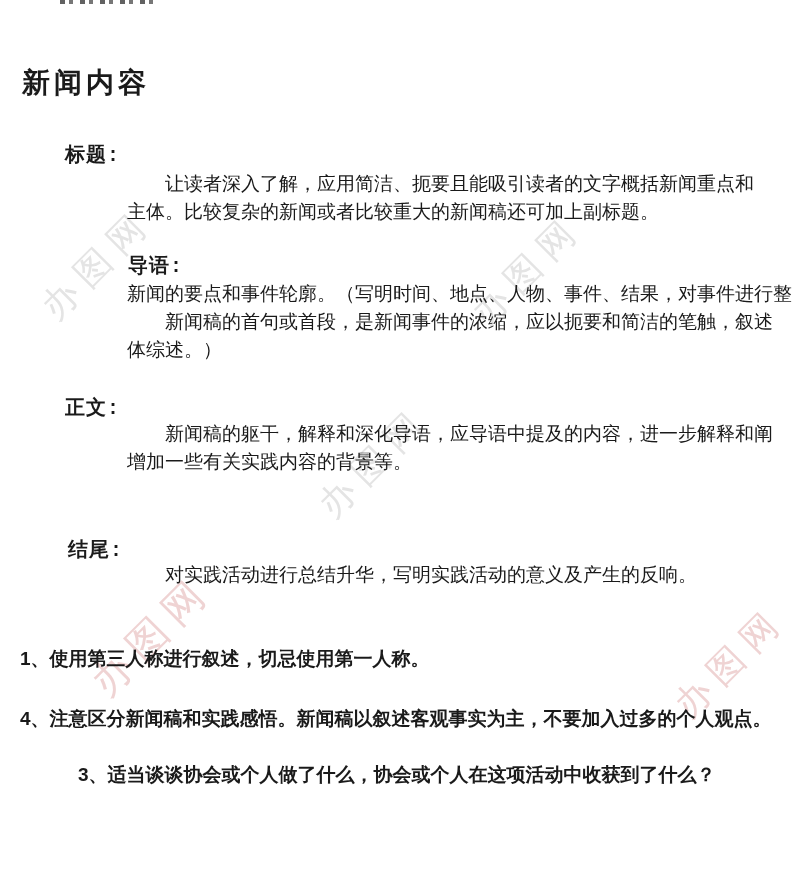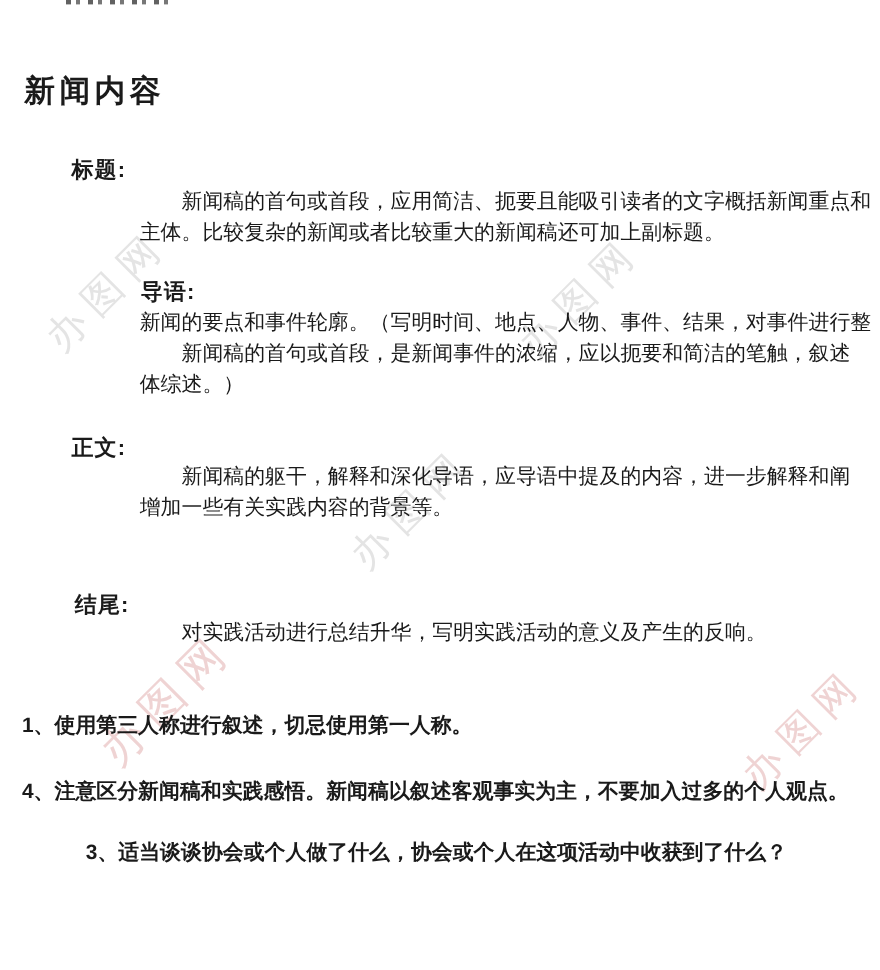--- a/index.html
+++ b/index.html
@@ -31,21 +31,21 @@
     font-size: 28px;
     font-weight: bold;
     letter-spacing: 4px;
     z-index: 2;
   }
 
   .section-heading {
     position: absolute;
     font-size: 20px;
     font-weight: bold;
-    font-family: Liberation Sans, sans-serif;
+    font-family: Liberation Mono, monospace;
     letter-spacing: 1px;
     z-index: 2;
   }
   .h0 { left: 65px; top: 141px; }
   .h1 { left: 80px; top: 252px; margin-left: 48px; }
   .h2 { left: 65px; top: 394px; }
   .h3 { left: 68px; top: 536px; }
 
   .para {
     position: absolute;
@@ -102,21 +102,21 @@
   <div class="wm wm-gray wm3">办图网</div>
   <div class="wm wm-pink wm4">办图网</div>
   <div class="wm wm-pink wm5">办图网</div>
 
   <div class="clip-remnant"></div>
 
   <div class="doc-title">新闻内容</div>
 
   <div class="section-heading h0">标题:</div>
   <div class="para p0">
-    <div class="line first">新闻稿的首句或首段，应用简洁、扼要且能吸引读者的文字概括新闻重点和</div>
+    <div class="line first">让读者深入了解，应用简洁、扼要且能吸引读者的文字概括新闻重点和</div>
     <div class="line">主体。比较复杂的新闻或者比较重大的新闻稿还可加上副标题。</div>
   </div>
 
   <div class="section-heading h1">导语:</div>
   <div class="para p1">
     <div class="line">新闻的要点和事件轮廓。（写明时间、地点、人物、事件、结果，对事件进行整</div>
     <div class="line first">新闻稿的首句或首段，是新闻事件的浓缩，应以扼要和简洁的笔触，叙述</div>
     <div class="line">体综述。）</div>
   </div>
 

